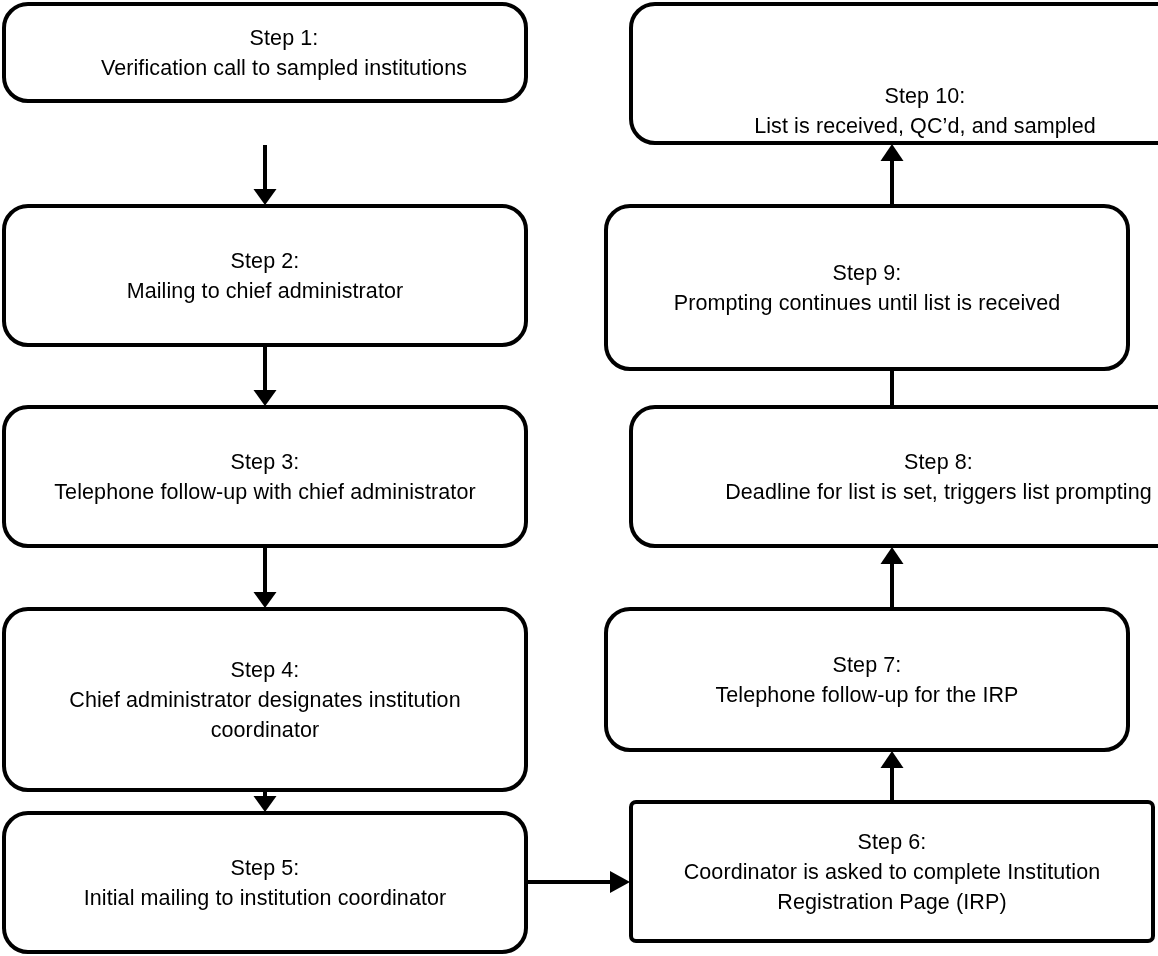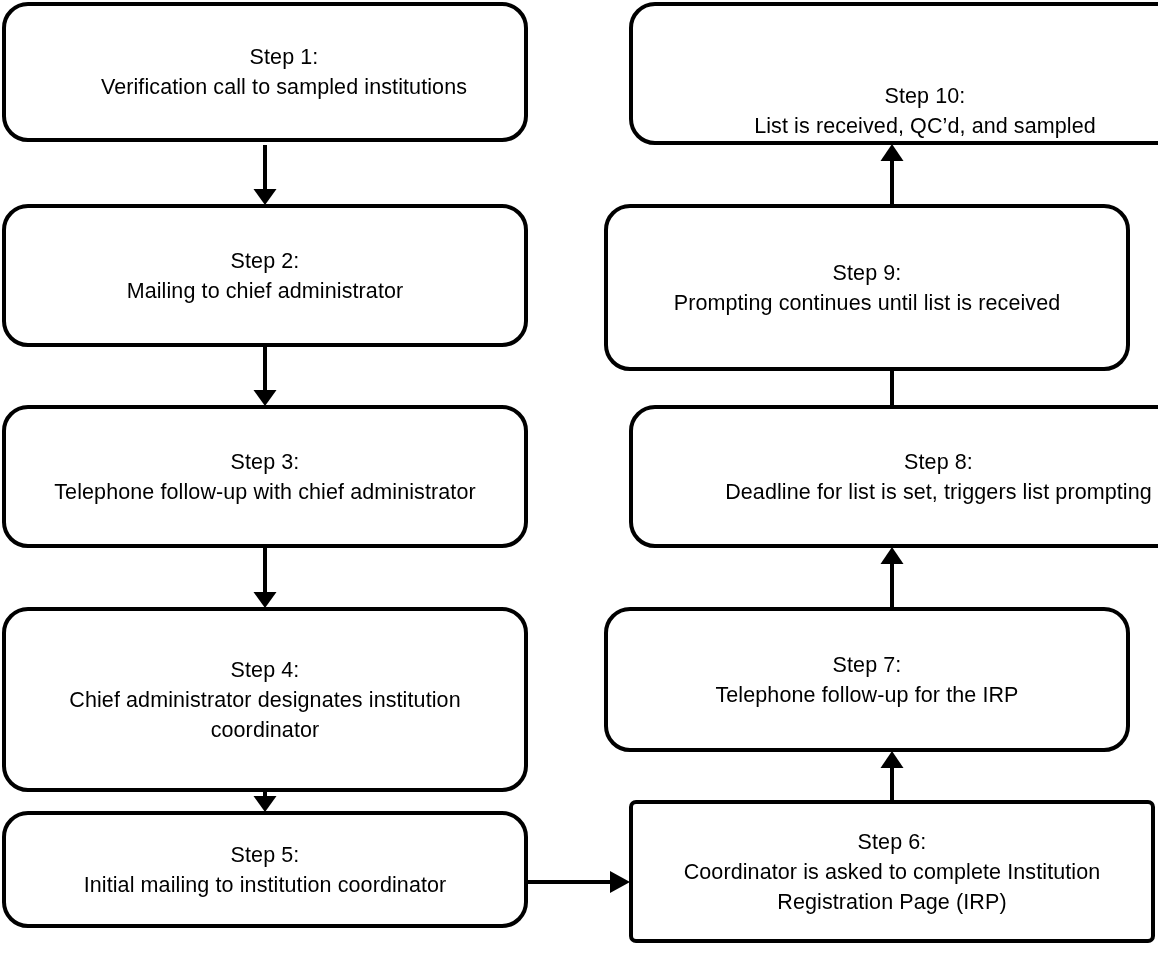--- a/index.html
+++ b/index.html
@@ -98,42 +98,42 @@
     <g>
       <line x1="892" y1="405" x2="892" y2="361" stroke="#000000" stroke-width="4"></line>
       <path d="M 880.5 363 L 903.5 363 L 892 346 Z" fill="#000000"></path>
     </g>
     <g>
       <line x1="892" y1="204" x2="892" y2="159" stroke="#000000" stroke-width="4"></line>
       <path d="M 880.5 161 L 903.5 161 L 892 144 Z" fill="#000000"></path>
     </g>
   </svg>
 
-  <div class="node" style="left:2px; top:2px; width:526px; height:140px;padding-left:38px;">
+  <div class="node" style="left:2px; top:2px; width:526px; height:101px;padding-left:38px;">
     <div class="node-label">Step 1:
 Verification call to sampled institutions</div>
   </div>
 
   <div class="node" style="left:2px; top:204px; width:526px; height:143px;">
     <div class="node-label">Step 2:
 Mailing to chief administrator</div>
   </div>
 
   <div class="node" style="left:2px; top:405px; width:526px; height:143px;">
     <div class="node-label">Step 3:
 Telephone follow-up with chief administrator</div>
   </div>
 
   <div class="node" style="left:2px; top:607px; width:526px; height:185px;">
     <div class="node-label">Step 4:
 Chief administrator designates institution
 coordinator</div>
   </div>
 
-  <div class="node" style="left:2px; top:811px; width:526px; height:117px;">
+  <div class="node" style="left:2px; top:811px; width:526px; height:143px;">
     <div class="node-label">Step 5:
 Initial mailing to institution coordinator</div>
   </div>
 
   <div class="node" style="left:629px; top:800px; width:526px; height:143px;border-radius:7px;">
     <div class="node-label">Step 6:
 Coordinator is asked to complete Institution
 Registration Page (IRP)</div>
   </div>
 

